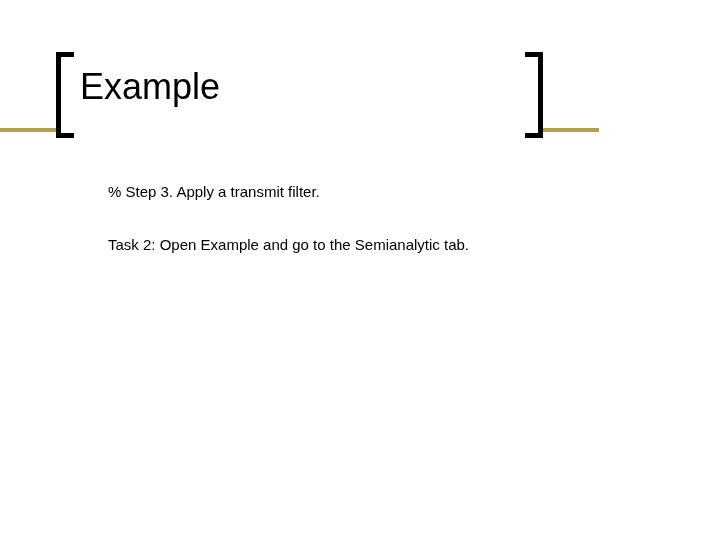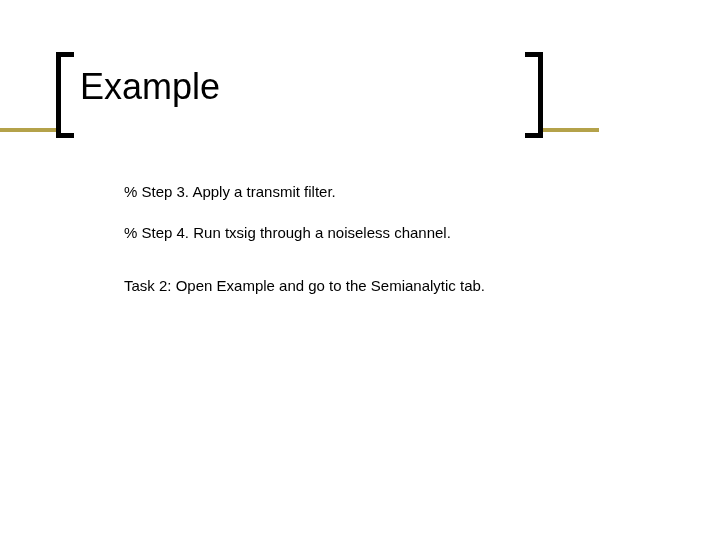--- a/index.html
+++ b/index.html
@@ -60,21 +60,21 @@
     right: 61px;
     height: 86px;
     background: #fff;
     z-index: 1;
   }
   .title-wrap { z-index: 2; }
 
   .body {
     position: absolute;
     top: 182px;
-    left: 124px;
+    left: 108px;
     right: 64px;
     font-size: 15px;
     color: #000;
     line-height: 1.28;
   }
   .block { margin-bottom: 22px; }
   .line { white-space: pre-wrap; }
 </style>
 </head>
 <body>
@@ -87,19 +87,18 @@
     <div class="title-bracket-left"></div>
     <div class="title-bracket-right"></div>
     <div class="title-text">Example</div>
   </div>
 
   <div class="body">
     <div class="block">
       <div class="line">% Step 3. Apply a transmit filter.</div>
     </div>
     <div class="block">
-      <div class="line">% Step 4. Run txsig through a noiseless channel.</div>
     </div>
     <div class="block" style="margin-top:34px;">
       <div class="line">Task 2: Open Example and go to the Semianalytic tab.</div>
     </div>
   </div>
 </div>
 
 </body></html>

